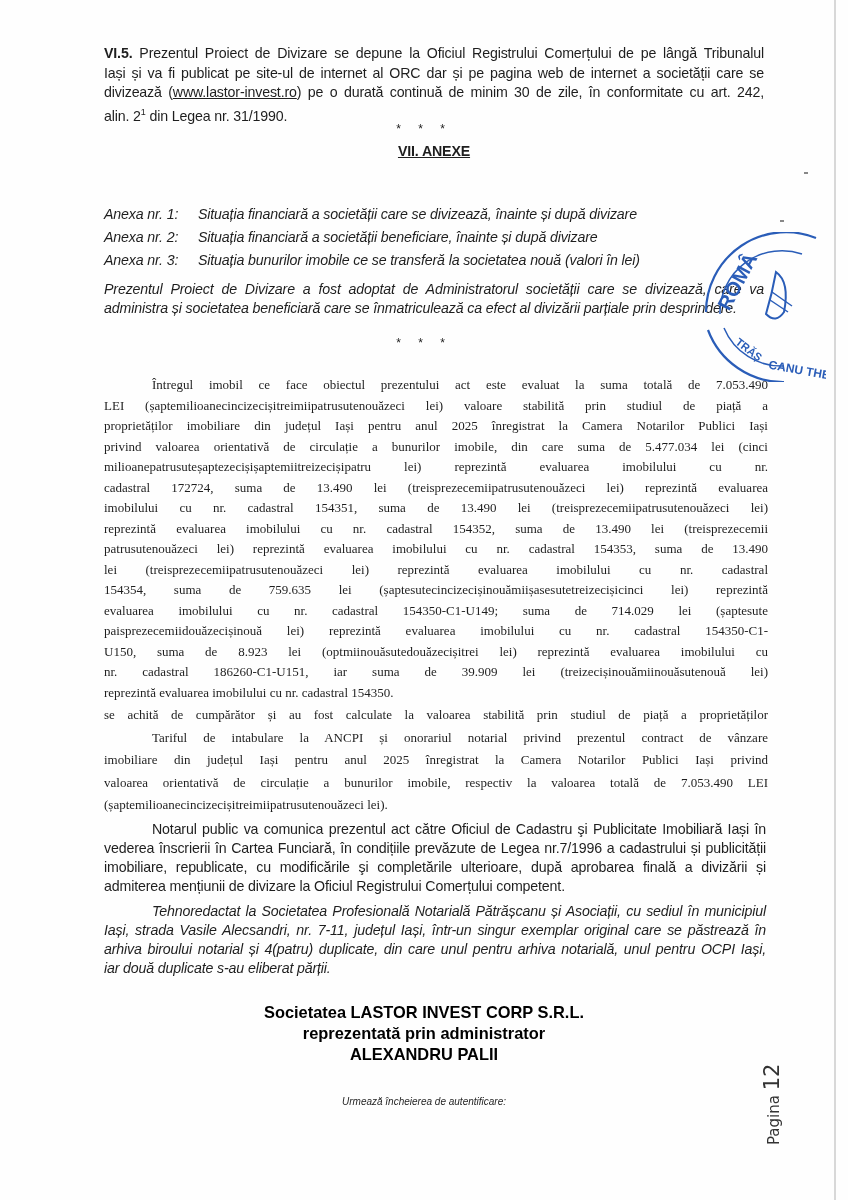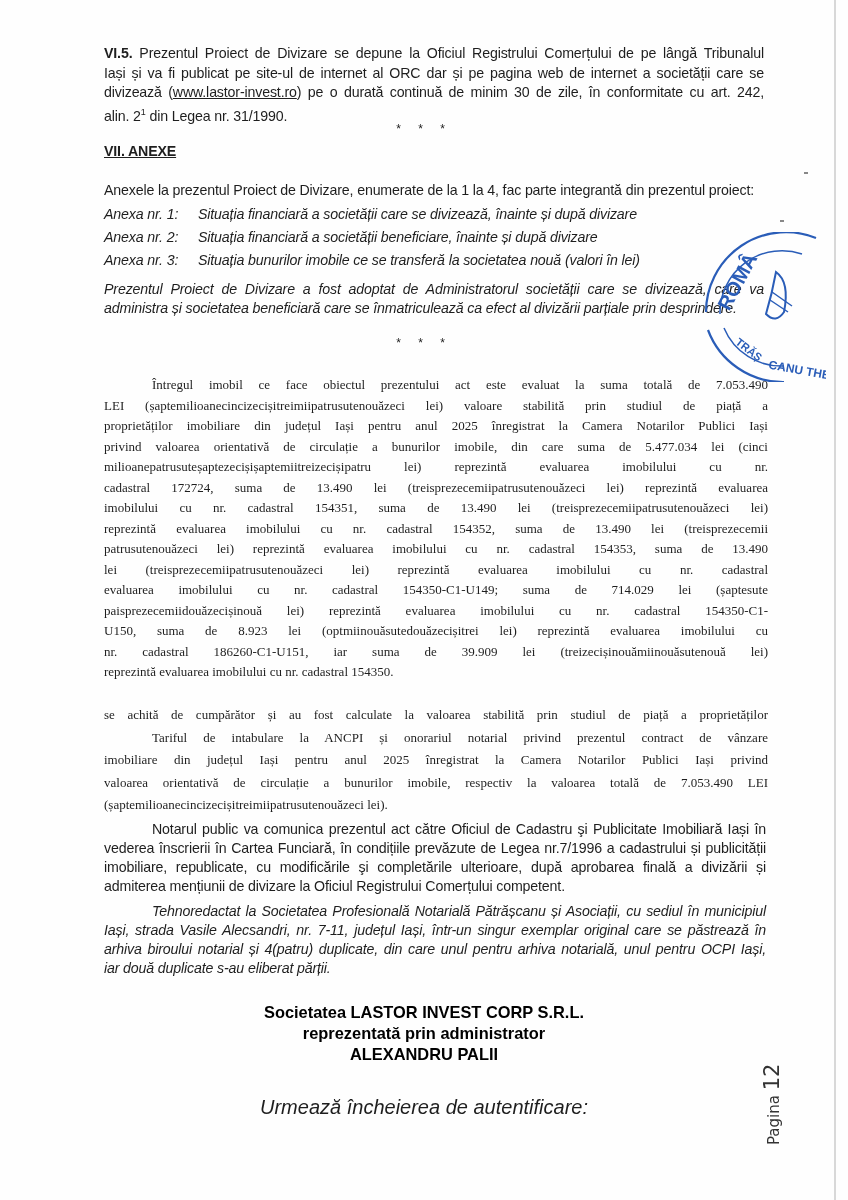--- a/index.html
+++ b/index.html
@@ -11,21 +11,21 @@
     .block { position: absolute; left: 104px; width: 660px; }
     .line { white-space: nowrap; display: block; }
     .justify { text-align: justify; text-align-last: justify; }
     .stars { position: absolute; width: 848px; text-align: center; left: 0; font-family: "Liberation Sans", sans-serif; font-size: 12px; letter-spacing: 7px; }
     u.link { text-decoration: underline; }
     .heading { font-weight: bold; text-decoration: underline; }
     .annex-row { display: flex; font-style: italic; margin-bottom: 7px; }
     .annex-label { width: 94px; flex: none; }
     .indent { padding-left: 48px; }
     .sign { position: absolute; left: 0; width: 848px; text-align: center; font-family: "Liberation Sans", sans-serif; font-weight: bold; font-size: 16.4px; line-height: 21px; color: #000000; }
-    .follows { position: absolute; left: 0; width: 848px; text-align: center; font-family: "Liberation Sans", sans-serif; font-style: italic; font-size: 20px; }
+    .follows { position: absolute; left: 0; width: 848px; text-align: center; font-family: "Liberation Sans", sans-serif; font-style: italic; font-size: 10px; }
     .pagenum { position: absolute; left: 760px; top: 1145px; transform: rotate(-90deg); transform-origin: left top; font-family: "DejaVu Sans", sans-serif; font-size: 15px; color: #333; white-space: nowrap; }
     .pagenum .num { font-size: 21px; }
     .stamp { position: absolute; left: 676px; top: 232px; width: 150px; height: 150px; }
     .dash { position: absolute; height: 2px; width: 4px; background: #888; }
   </style>
 </head>
 <body>
 
 <div class="page">
   <div class="edge-line"></div>
@@ -34,25 +34,22 @@
 
   <div class="block sans" style="top:44px; line-height:19.5px;">
     <span class="line justify"><b>VI.5.</b><span> Prezentul Proiect de Divizare se depune la Oficiul Registrului Comerțului de pe lângă Tribunalul</span></span>
     <span class="line justify">Iași și va fi publicat pe site-ul de internet al ORC dar și pe pagina web de internet a societății care se</span>
     <span class="line justify"><span>divizează (</span><u class="link">www.lastor-invest.ro</u><span>) pe o durată continuă de minim 30 de zile, în conformitate cu art. 242,</span></span>
     <span class="line"><span>alin. 2</span><sup style="font-size:9px;">1</sup><span> din Legea nr. 31/1990.</span></span>
   </div>
 
   <div class="stars" style="top:122px;">* * *</div>
 
-  <div class="block sans heading" style="top:143px;">VII. ANEXE</div>
+  <div class="block sans heading" style="top:143px;text-align:center;">VII. ANEXE</div>
 
-  <div class="block sans" style="top:182px; width:662px;">
-    <span class="line">Anexele la prezentul Proiect de Divizare, enumerate de la 1 la 4, fac parte integrantă din prezentul proiect:</span>
-  </div>
 
   <div class="block sans" style="top:206px;">
     <div class="annex-row">
       <span class="annex-label">Anexa nr. 1:</span>
       <span>Situația financiară a societății care se divizează, înainte și după divizare</span>
     </div>
     <div class="annex-row">
       <span class="annex-label">Anexa nr. 2:</span>
       <span>Situația financiară a societății beneficiare, înainte și după divizare</span>
     </div>
@@ -85,20 +82,21 @@
     <span class="line justify indent">Întregul imobil ce face obiectul prezentului act este evaluat la suma totală de 7.053.490</span>
     <span class="line justify">LEI (șaptemilioanecincizecișitreimiipatrusutenouăzeci lei) valoare stabilită prin studiul de piață a</span>
     <span class="line justify">proprietăților imobiliare din județul Iași pentru anul 2025 înregistrat la Camera Notarilor Publici Iași</span>
     <span class="line justify">privind valoarea orientativă de circulație a bunurilor imobile, din care suma de 5.477.034 lei (cinci</span>
     <span class="line justify">milioanepatrusuteșaptezecișișaptemiitreizecișipatru lei) reprezintă evaluarea imobilului cu nr.</span>
     <span class="line justify">cadastral 172724, suma de 13.490 lei (treisprezecemiipatrusutenouăzeci lei) reprezintă evaluarea</span>
     <span class="line justify">imobilului cu nr. cadastral 154351, suma de 13.490 lei (treisprezecemiipatrusutenouăzeci lei)</span>
     <span class="line justify">reprezintă evaluarea imobilului cu nr. cadastral 154352, suma de 13.490 lei (treisprezecemii</span>
     <span class="line justify">patrusutenouăzeci lei) reprezintă evaluarea imobilului cu nr. cadastral 154353, suma de 13.490</span>
     <span class="line justify">lei (treisprezecemiipatrusutenouăzeci lei) reprezintă evaluarea imobilului cu nr. cadastral</span>
+    <span class="line justify">154354, suma de 759.635 lei (șaptesutecincizecișinouămiișasesutetreizecișicinci lei) reprezintă</span>
     <span class="line justify">evaluarea imobilului cu nr. cadastral 154350-C1-U149; suma de 714.029 lei (șaptesute</span>
     <span class="line justify">paisprezecemiidouăzecișinouă lei) reprezintă evaluarea imobilului cu nr. cadastral 154350-C1-</span>
     <span class="line justify">U150, suma de 8.923 lei (optmiinouăsutedouăzecișitrei lei) reprezintă evaluarea imobilului cu</span>
     <span class="line justify">nr. cadastral 186260-C1-U151, iar suma de 39.909 lei (treizecișinouămiinouăsutenouă lei)</span>
     <span class="line">reprezintă evaluarea imobilului cu nr. cadastral 154350.</span>
   </div>
 
   <div class="block serif" style="top:704px; width:664px; line-height:22.5px;">
     <span class="line justify">se achită de cumpărător și au fost calculate la valoarea stabilită prin studiul de piață a proprietăților</span>
     <span class="line justify indent">Tariful de intabulare la ANCPI și onorariul notarial privind prezentul contract de vânzare</span>

